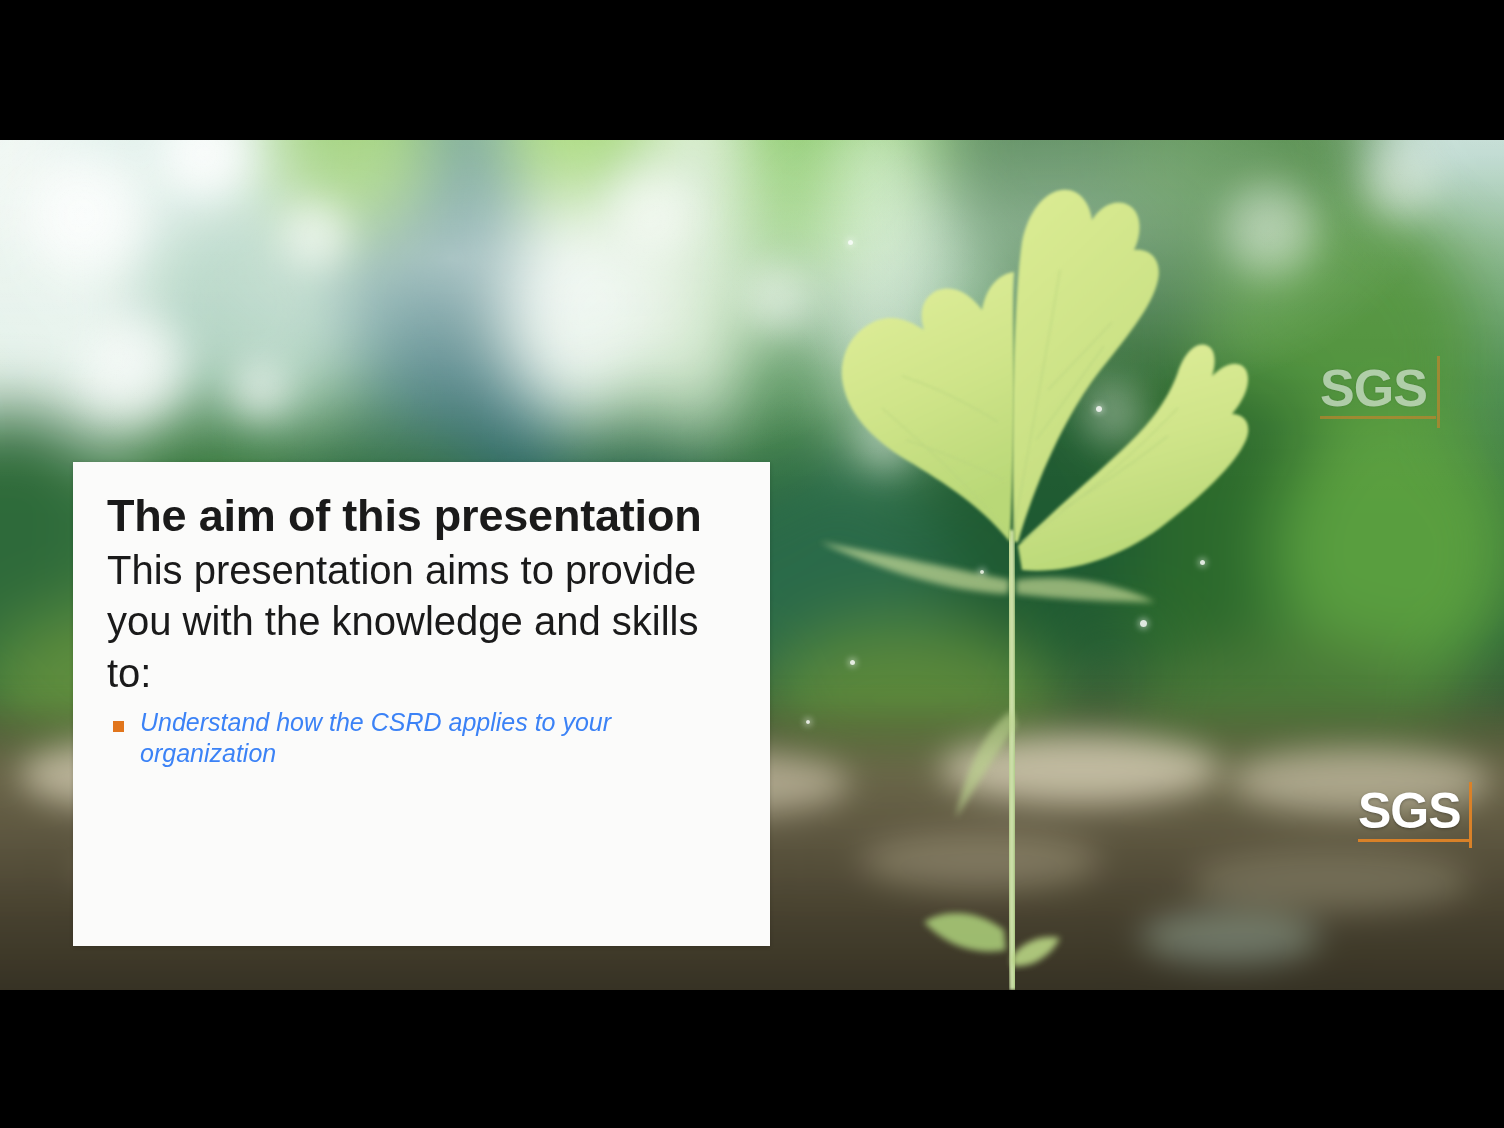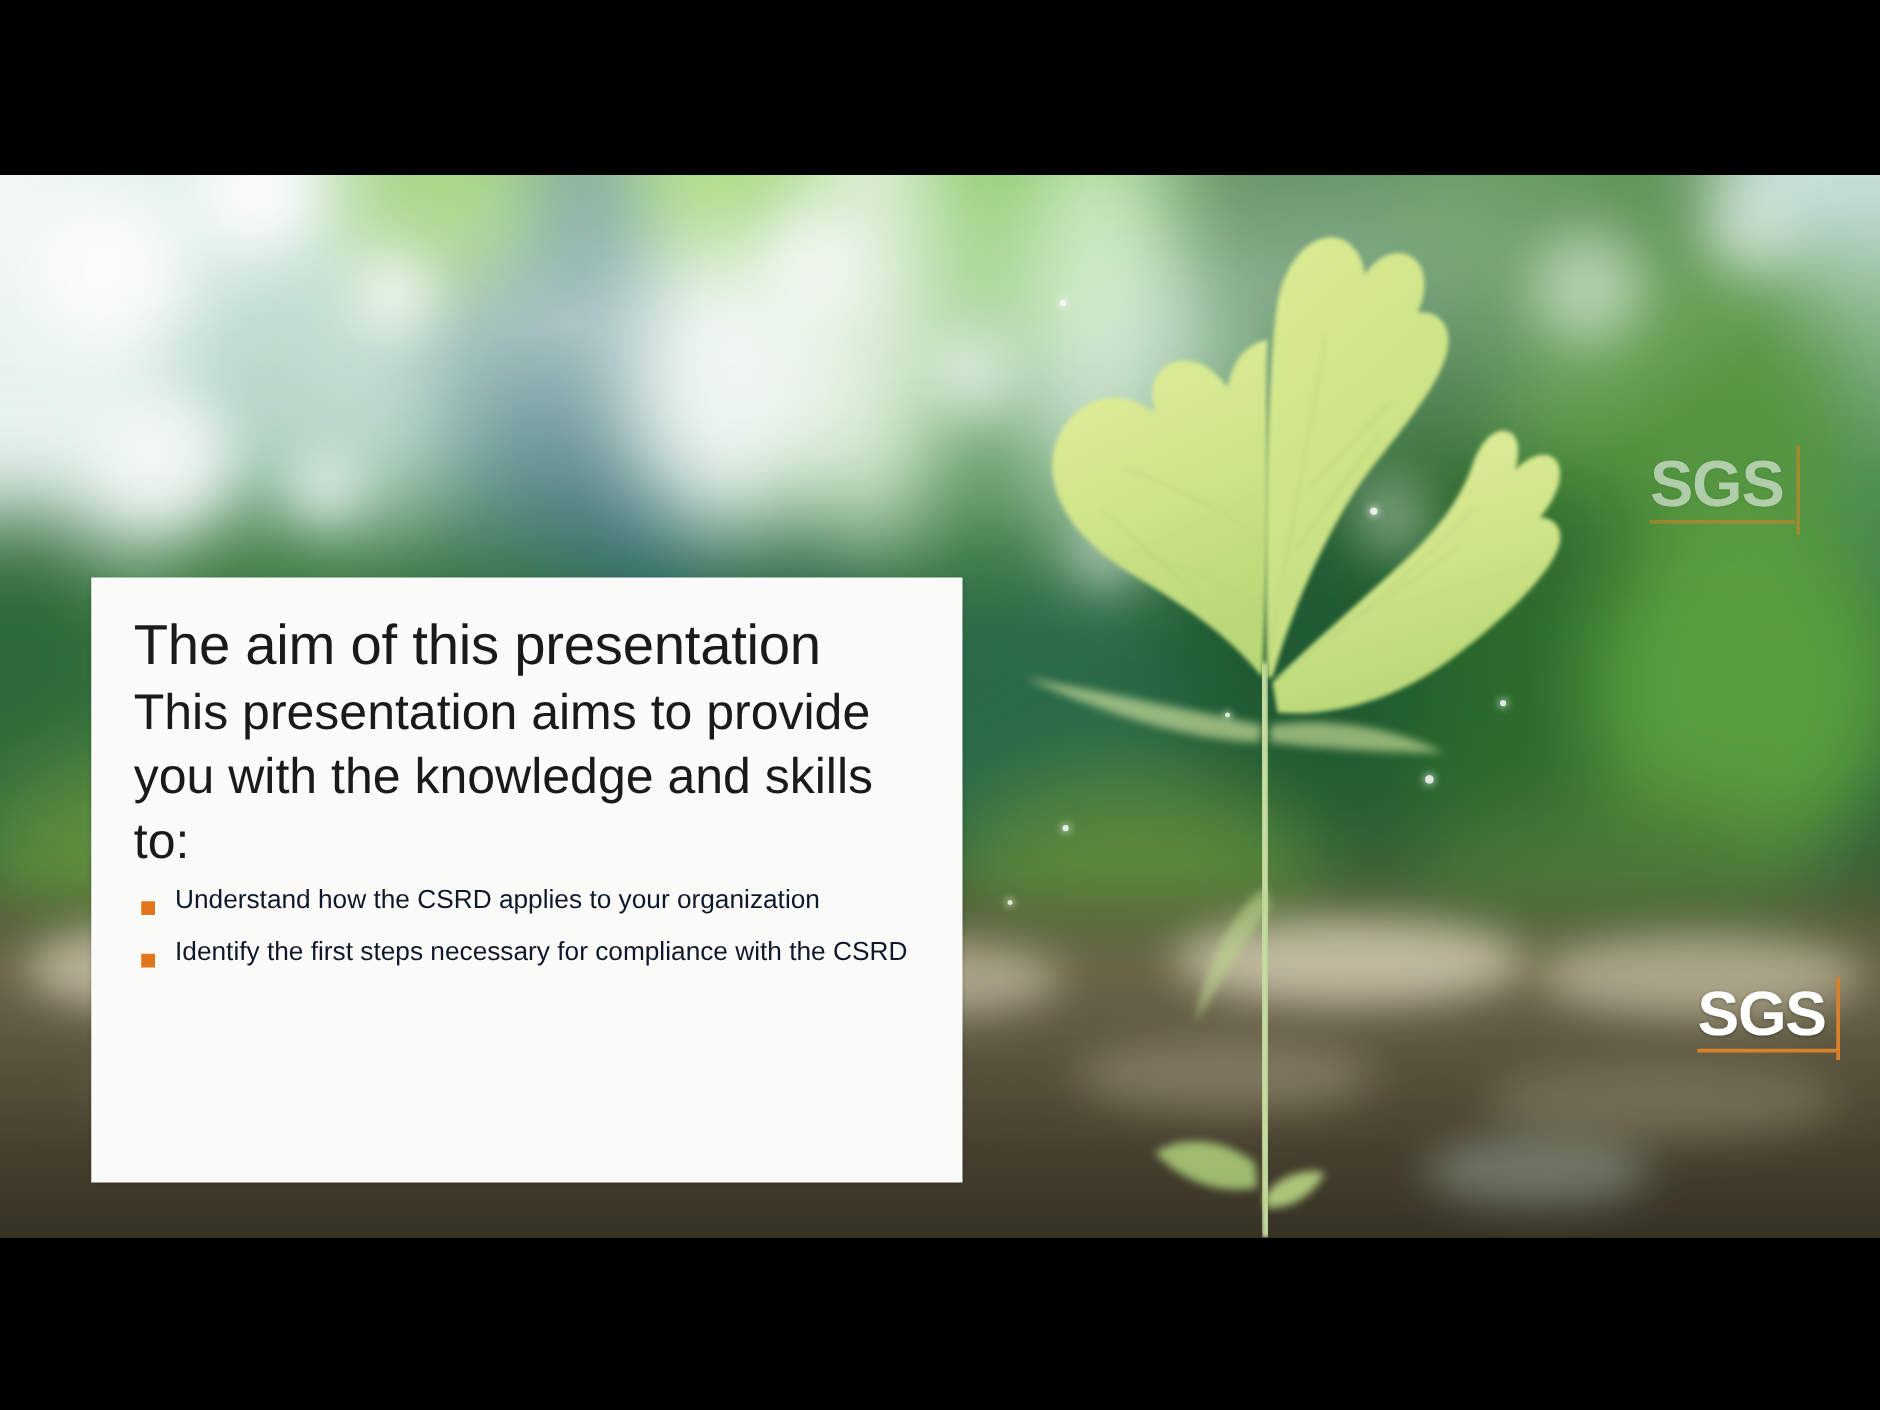--- a/index.html
+++ b/index.html
@@ -149,45 +149,46 @@
     background: #fbfbfa;
     box-shadow: 0 1px 4px rgba(0,0,0,.18);
   }
   .card-inner {
     padding: 30px 28px 0 34px;
   }
   .slide-title {
     font-size: 45px;
     line-height: 1.05;
     color: #1a1a1a;
-    font-weight: 400;
+    font-weight: 700;
     letter-spacing: -.2px;
     margin: 0 0 6px 0;
     white-space: nowrap;
   }
   .slide-intro {
     font-size: 40px;
     line-height: 1.28;
     color: #1a1a1a;
     margin: 0 0 4px 0;
     max-width: 600px;
   }
   .bullet-list {
     list-style: none;
     margin: 8px 0 0 0;
     padding: 0;
   }
   .bullet-item {
     position: relative;
     padding-left: 33px;
     margin-bottom: 16px;
-    font-size: 21px;
+    font-size: 25px;
     line-height: 1.25;
-    color: #0f172a;
+    color: #3b82f6;
     max-width: 610px;
+    font-style: italic;
   }
   .bullet-item:last-child { margin-bottom: 0; }
   .bullet-marker {
     position: absolute;
     left: 6px;
     top: 14px;
     width: 11px;
     height: 11px;
     background: #e1751c;
     display: block;
@@ -426,24 +427,20 @@
       <div class="card-inner">
         <h1 class="slide-title">The aim of this presentation</h1>
 
         <p class="slide-intro">This presentation aims to provide you with the knowledge and skills to:</p>
 
         <ul class="bullet-list">
           <li class="bullet-item">
             <span class="bullet-marker"></span>
             <span>Understand how the CSRD applies to your organization</span>
           </li>
-          <li class="bullet-item">
-            <span class="bullet-marker"></span>
-            <span>Identify the first steps necessary for compliance with the CSRD</span>
-          </li>
         </ul>
       </div>
     </div>
 
     <div class="sgs-logo sgs-top">
       <span class="sgs-word">SGS</span>
       <span class="sgs-rule"></span>
       <span class="sgs-tick"></span>
     </div>
 

